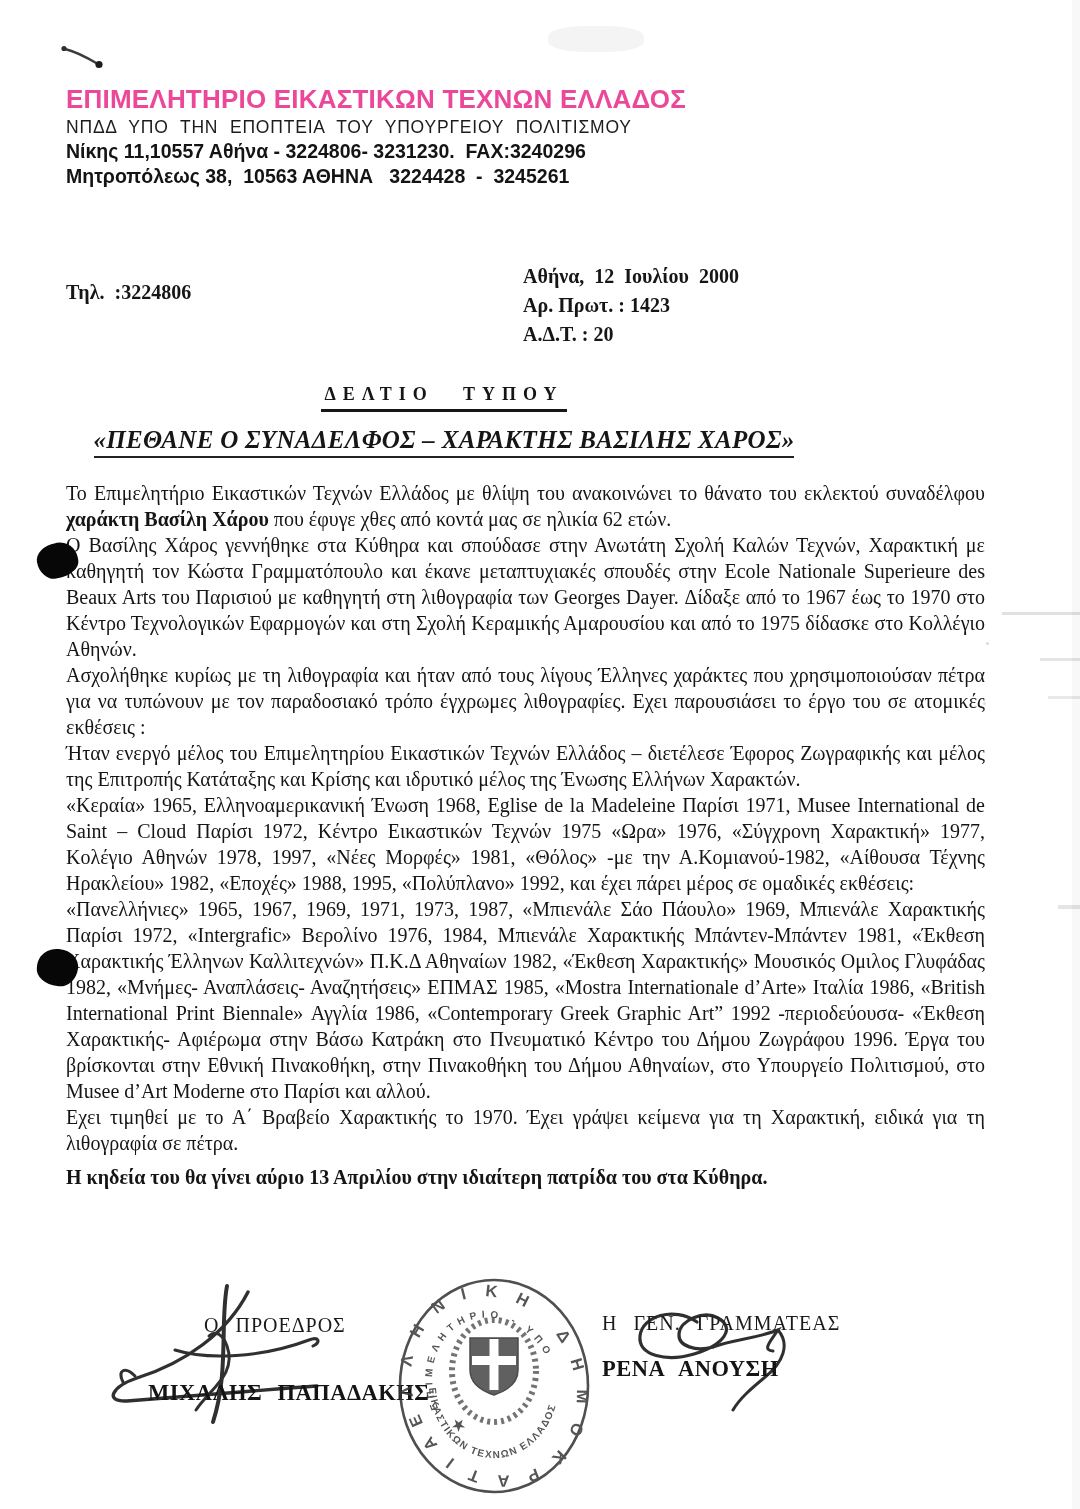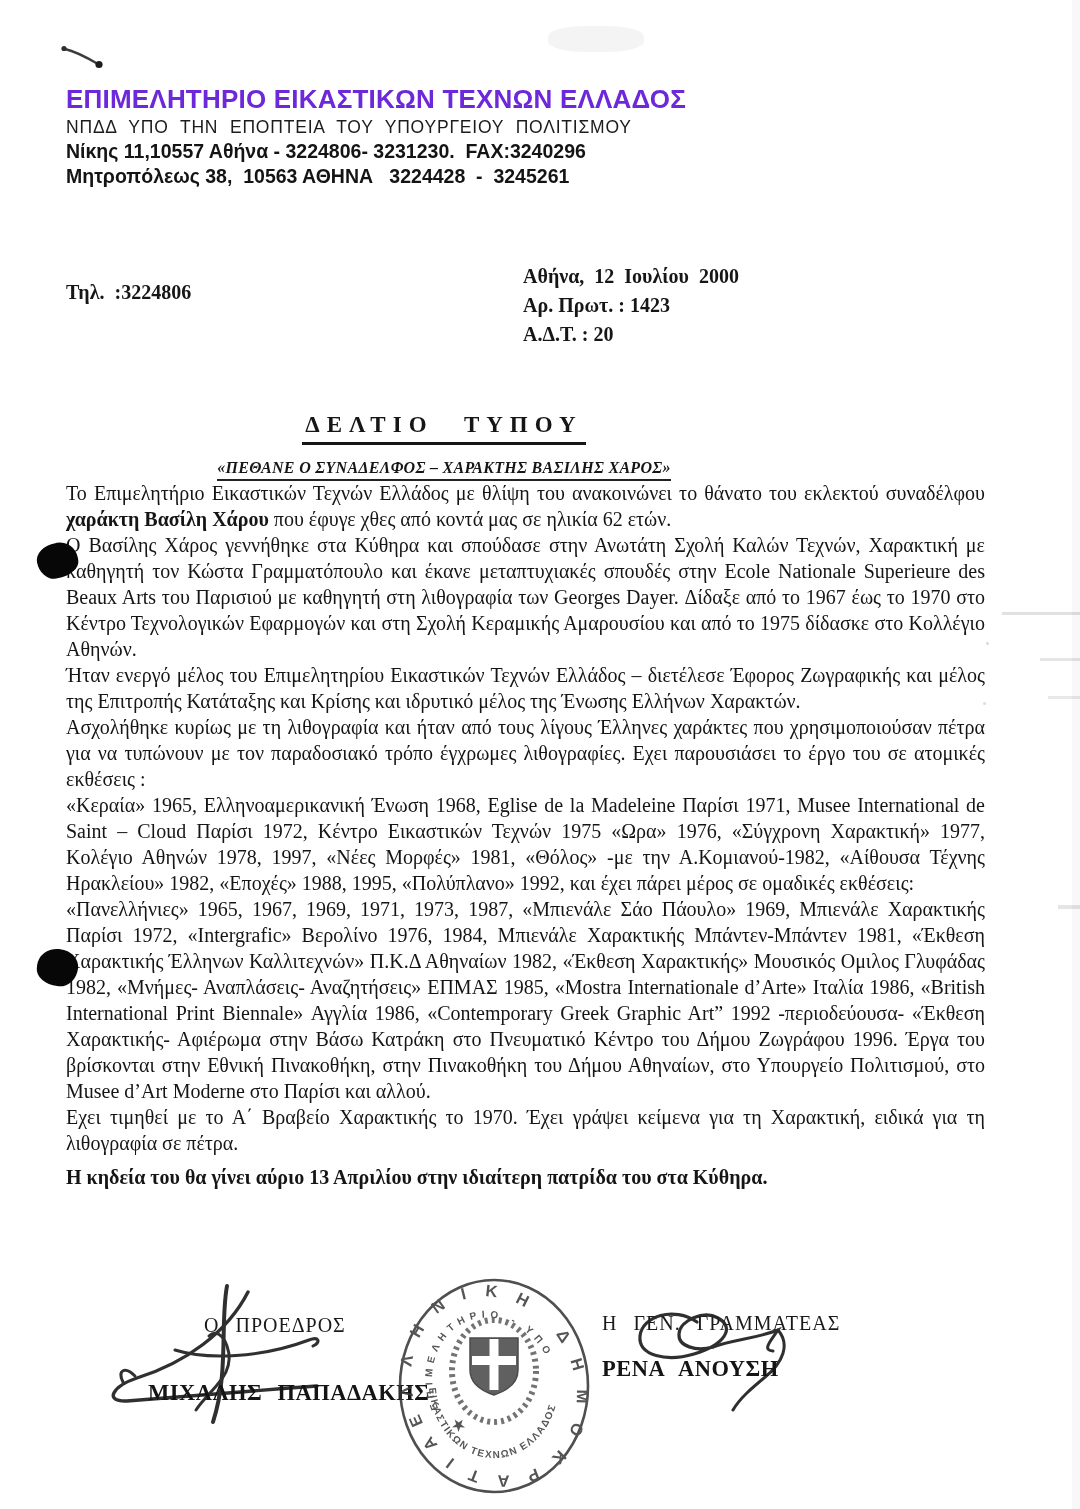--- a/index.html
+++ b/index.html
@@ -3,32 +3,32 @@
 <meta charset="utf-8">
 <style>
   html,body{margin:0;padding:0;background:#e8e8e8;}
   .page{
     position:relative;width:1080px;height:1509px;background:#ffffff;
     margin:0 auto;overflow:hidden;color:#161616;
     font-family:"Liberation Serif", serif;
   }
   
   .letterhead{position:absolute;left:66px;top:84px;font-family:"Liberation Sans",sans-serif;}
-  .org{font-weight:700;font-size:26px;line-height:30px;letter-spacing:.2px;color:#6d28d9;}
+  .org{font-weight:700;font-size:26px;line-height:30px;letter-spacing:.2px;color:#ec4899;}
   .sup{font-size:17.5px;line-height:23px;letter-spacing:.8px;word-spacing:6px;margin-top:2px;color:#1c1c1c;}
   .addr{font-weight:700;font-size:19.5px;line-height:25px;white-space:pre-wrap;color:#141414;}
   
   .ref-phone{position:absolute;left:66px;top:281px;font-weight:700;font-size:20px;white-space:pre-wrap;}
   .ref-col{position:absolute;left:523px;top:265px;font-weight:700;font-size:20px;}
   .ref-col div{margin-bottom:6px;white-space:pre-wrap;}
   
   .headline{position:absolute;left:66px;top:384px;width:756px;text-align:center;}
-  .title{display:inline-block;font-weight:700;font-size:23px;letter-spacing:7px;word-spacing:18px;
-         border-bottom:3px solid #161616;padding:0 3px 4px 3px;margin-top:28px;}
-  .subtitle{display:inline-block;margin-top:14px;font-weight:700;font-style:italic;font-size:16px;
+  .title{display:inline-block;font-weight:700;font-size:18px;letter-spacing:7px;word-spacing:18px;
+         border-bottom:3px solid #161616;padding:0 3px 4px 3px;}
+  .subtitle{display:inline-block;margin-top:14px;font-weight:700;font-style:italic;font-size:25px;
          letter-spacing:.3px;border-bottom:2px solid #222;padding-bottom:2px;}
   
   .bodytext{position:absolute;left:66px;top:480px;width:919px;
             font-size:20px;line-height:26px;text-align:justify;color:#151515;}
   .bodytext p{margin:0;}
   .bodytext .bold, .bodytext b{font-weight:700;margin-top:8px;}
   
   .blot{position:absolute;background:#070707;}
   .blot1{left:37px;top:543px;width:41px;height:35px;border-radius:54% 46% 60% 40% / 46% 54% 42% 58%;transform:rotate(-10deg);}
   .blot2{left:37px;top:949px;width:41px;height:37px;border-radius:50% 50% 44% 56% / 52% 48% 56% 44%;transform:rotate(6deg);}
@@ -71,22 +71,22 @@
   </div>
 
   <div class="headline">
     <span class="title">ΔΕΛΤΙΟ  ΤΥΠΟΥ</span><br>
     <span class="subtitle">«ΠΕΘΑΝΕ  Ο ΣΥΝΑΔΕΛΦΟΣ – ΧΑΡΑΚΤΗΣ ΒΑΣΙΛΗΣ  ΧΑΡΟΣ»</span>
   </div>
 
   <main class="bodytext">
     <p><span>Το Επιμελητήριο Εικαστικών Τεχνών Ελλάδος με θλίψη του ανακοινώνει το θάνατο του εκλεκτού συναδέλφου </span><b>χαράκτη Βασίλη Χάρου</b><span> που έφυγε χθες από κοντά μας σε ηλικία 62 ετών.</span></p>
     <p>Ο Βασίλης Χάρος γεννήθηκε στα Κύθηρα και σπούδασε στην Ανωτάτη Σχολή Καλών Τεχνών, Χαρακτική με καθηγητή τον Κώστα Γραμματόπουλο και έκανε μεταπτυχιακές σπουδές στην Ecole Nationale Superieure des Beaux Arts του Παρισιού με καθηγητή στη λιθογραφία των Georges Dayer. Δίδαξε από το 1967 έως το 1970 στο Κέντρο Τεχνολογικών Εφαρμογών και στη Σχολή Κεραμικής Αμαρουσίου και από το 1975 δίδασκε στο Κολλέγιο Αθηνών.</p>
+    <p>Ασχολήθηκε κυρίως με τη λιθογραφία και ήταν από τους λίγους Έλληνες χαράκτες που χρησιμοποιούσαν πέτρα για να τυπώνουν με τον παραδοσιακό τρόπο έγχρωμες λιθογραφίες. Εχει παρουσιάσει το έργο του σε ατομικές εκθέσεις :</p>
     <p>Ήταν ενεργό μέλος του Επιμελητηρίου Εικαστικών Τεχνών Ελλάδος – διετέλεσε Έφορος Ζωγραφικής και μέλος της Επιτροπής Κατάταξης και Κρίσης και ιδρυτικό μέλος της Ένωσης Ελλήνων Χαρακτών.</p>
-    <p>Ασχολήθηκε κυρίως με τη λιθογραφία και ήταν από τους λίγους Έλληνες χαράκτες που χρησιμοποιούσαν πέτρα για να τυπώνουν με τον παραδοσιακό τρόπο έγχρωμες λιθογραφίες. Εχει παρουσιάσει το έργο του σε ατομικές εκθέσεις :</p>
     <p>«Κεραία» 1965, Ελληνοαμερικανική Ένωση 1968,  Eglise de la Madeleine Παρίσι 1971, Musee International de Saint – Cloud  Παρίσι 1972,  Κέντρο Εικαστικών Τεχνών 1975 «Ωρα» 1976, «Σύγχρονη Χαρακτική» 1977, Κολέγιο Αθηνών 1978, 1997, «Νέες Μορφές» 1981, «Θόλος» -με την Α.Κομιανού-1982, «Αίθουσα  Τέχνης Ηρακλείου» 1982, «Εποχές» 1988, 1995, «Πολύπλανο» 1992, και έχει πάρει μέρος σε ομαδικές εκθέσεις:</p>
     <p>«Πανελλήνιες» 1965, 1967, 1969, 1971, 1973, 1987,  «Μπιενάλε Σάο Πάουλο» 1969, Μπιενάλε Χαρακτικής Παρίσι 1972, «Intergrafic» Βερολίνο 1976, 1984,  Μπιενάλε Χαρακτικής  Μπάντεν-Μπάντεν 1981,  «Έκθεση Χαρακτικής Έλληνων  Καλλιτεχνών» Π.Κ.Δ Αθηναίων  1982,  «Έκθεση Χαρακτικής» Μουσικός Ομιλος Γλυφάδας 1982,  «Μνήμες- Αναπλάσεις- Αναζητήσεις» ΕΠΜΑΣ 1985,  «Mostra Internationale d’Arte» Ιταλία 1986,  «British International Print Biennale»  Αγγλία 1986,  «Contemporary Greek Graphic Art” 1992  -περιοδεύουσα-  «Έκθεση Χαρακτικής- Αφιέρωμα στην Βάσω Κατράκη στο Πνευματικό Κέντρο του Δήμου  Ζωγράφου 1996. Έργα του βρίσκονται στην Εθνική Πινακοθήκη, στην Πινακοθήκη του Δήμου Αθηναίων, στο  Υπουργείο Πολιτισμού, στο Musee d’Art Moderne στο Παρίσι και αλλού.</p>
     <p>Εχει τιμηθεί με το Α΄ Βραβείο Χαρακτικής το 1970. Έχει γράψει κείμενα για τη Χαρακτική, ειδικά για τη λιθογραφία σε πέτρα.</p>
     <p class="bold">Η κηδεία του θα γίνει αύριο 13 Απριλίου στην ιδιαίτερη πατρίδα του στα Κύθηρα.</p>
   </main>
 
   <div class="blot blot1"></div>
   <div class="blot blot2"></div>
 
   <div class="artifact" style="left:1002px;top:612px;width:78px;height:3px;opacity:.14;"></div>

